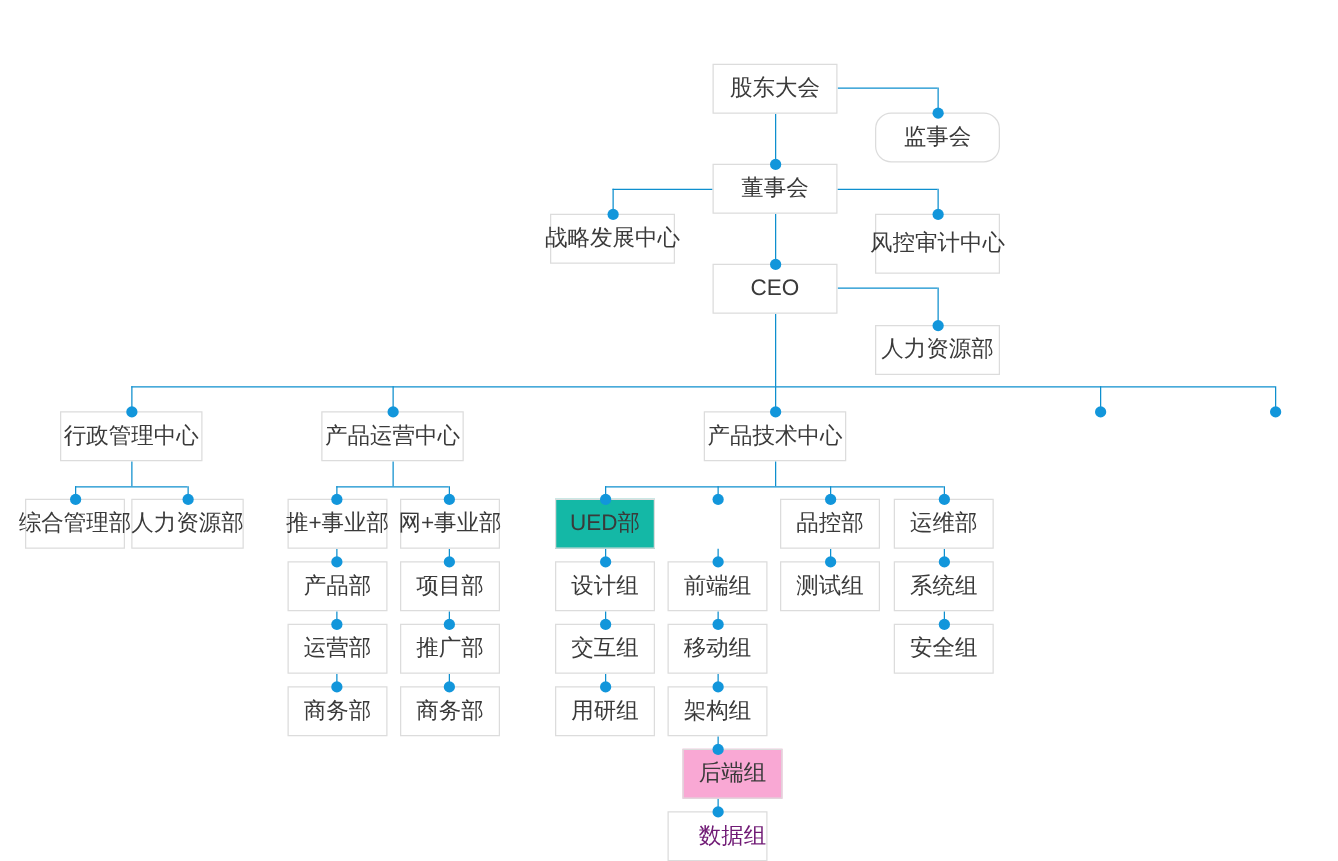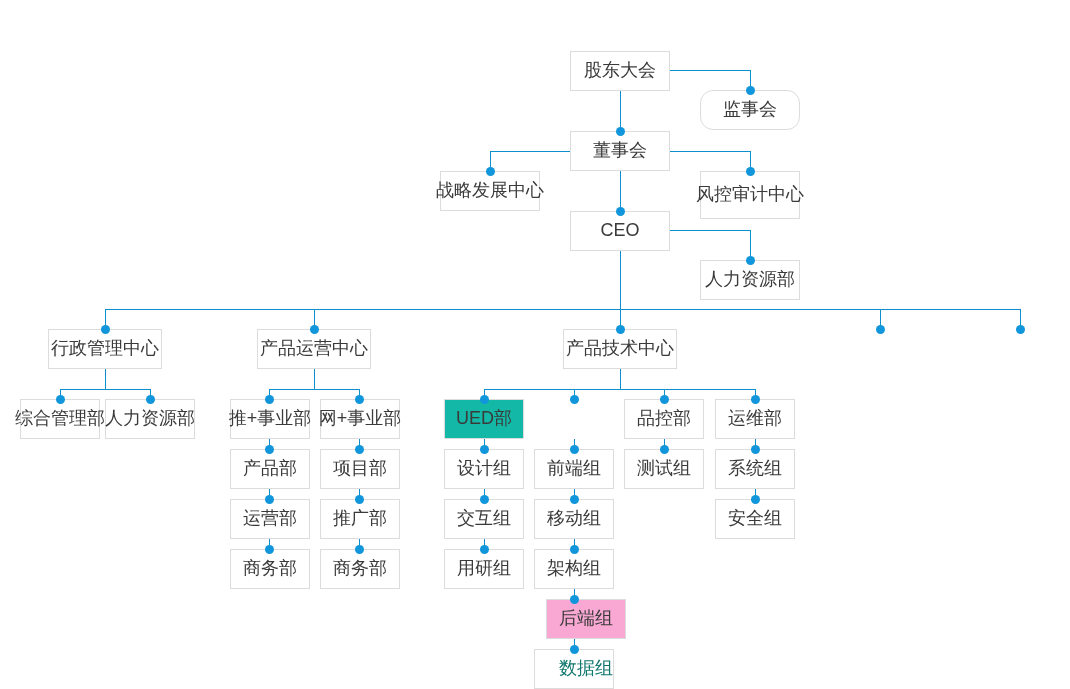--- a/index.html
+++ b/index.html
@@ -183,21 +183,21 @@
 
   <div class="node" style="left: 444px; top: 399px; width: 80px; height: 40px; border-color: rgb(220, 220, 220); background-color: #14b8a6; color: rgb(58, 58, 58);">UED部</div>
   <div class="node" style="left: 444px; top: 449px; width: 80px; height: 40px; border-color: rgb(220, 220, 220); background-color: rgb(255, 255, 255); color: rgb(58, 58, 58);">设计组</div>
   <div class="node" style="left: 444px; top: 499px; width: 80px; height: 40px; border-color: rgb(220, 220, 220); background-color: rgb(255, 255, 255); color: rgb(58, 58, 58);">交互组</div>
   <div class="node" style="left: 444px; top: 549px; width: 80px; height: 40px; border-color: rgb(220, 220, 220); background-color: rgb(255, 255, 255); color: rgb(58, 58, 58);">用研组</div>
 
   <div class="node" style="left: 534px; top: 449px; width: 80px; height: 40px; border-color: rgb(220, 220, 220); background-color: rgb(255, 255, 255); color: rgb(58, 58, 58);">前端组</div>
   <div class="node" style="left: 534px; top: 499px; width: 80px; height: 40px; border-color: rgb(220, 220, 220); background-color: rgb(255, 255, 255); color: rgb(58, 58, 58);">移动组</div>
   <div class="node" style="left: 534px; top: 549px; width: 80px; height: 40px; border-color: rgb(220, 220, 220); background-color: rgb(255, 255, 255); color: rgb(58, 58, 58);">架构组</div>
   <div class="node" style="left: 534px; top: 599px; width: 80px; height: 40px; border-color: rgb(220, 220, 220); background-color: #f9a8d4; color: rgb(58, 58, 58); margin-left: 12px;">后端组</div>
-  <div class="node" style="left: 534px; top: 649px; width: 80px; height: 40px; border-color: rgb(220, 220, 220); background-color: rgb(255, 255, 255); color: #0f766e; padding-left: 24px;">数据组</div>
+  <div class="node" style="left: 534px; top: 649px; width: 80px; height: 40px; border-color: rgb(220, 220, 220); background-color: rgb(255, 255, 255); color: #701a75; padding-left: 24px;">数据组</div>
 
   <div class="node" style="left: 624px; top: 399px; width: 80px; height: 40px; border-color: rgb(220, 220, 220); background-color: rgb(255, 255, 255); color: rgb(58, 58, 58);">品控部</div>
   <div class="node" style="left: 624px; top: 449px; width: 80px; height: 40px; border-color: rgb(220, 220, 220); background-color: rgb(255, 255, 255); color: rgb(58, 58, 58);">测试组</div>
 
   <div class="node" style="left: 715px; top: 399px; width: 80px; height: 40px; border-color: rgb(220, 220, 220); background-color: rgb(255, 255, 255); color: rgb(58, 58, 58);">运维部</div>
   <div class="node" style="left: 715px; top: 449px; width: 80px; height: 40px; border-color: rgb(220, 220, 220); background-color: rgb(255, 255, 255); color: rgb(58, 58, 58);">系统组</div>
   <div class="node" style="left: 715px; top: 499px; width: 80px; height: 40px; border-color: rgb(220, 220, 220); background-color: rgb(255, 255, 255); color: rgb(58, 58, 58);">安全组</div>
 
 </div>
 

